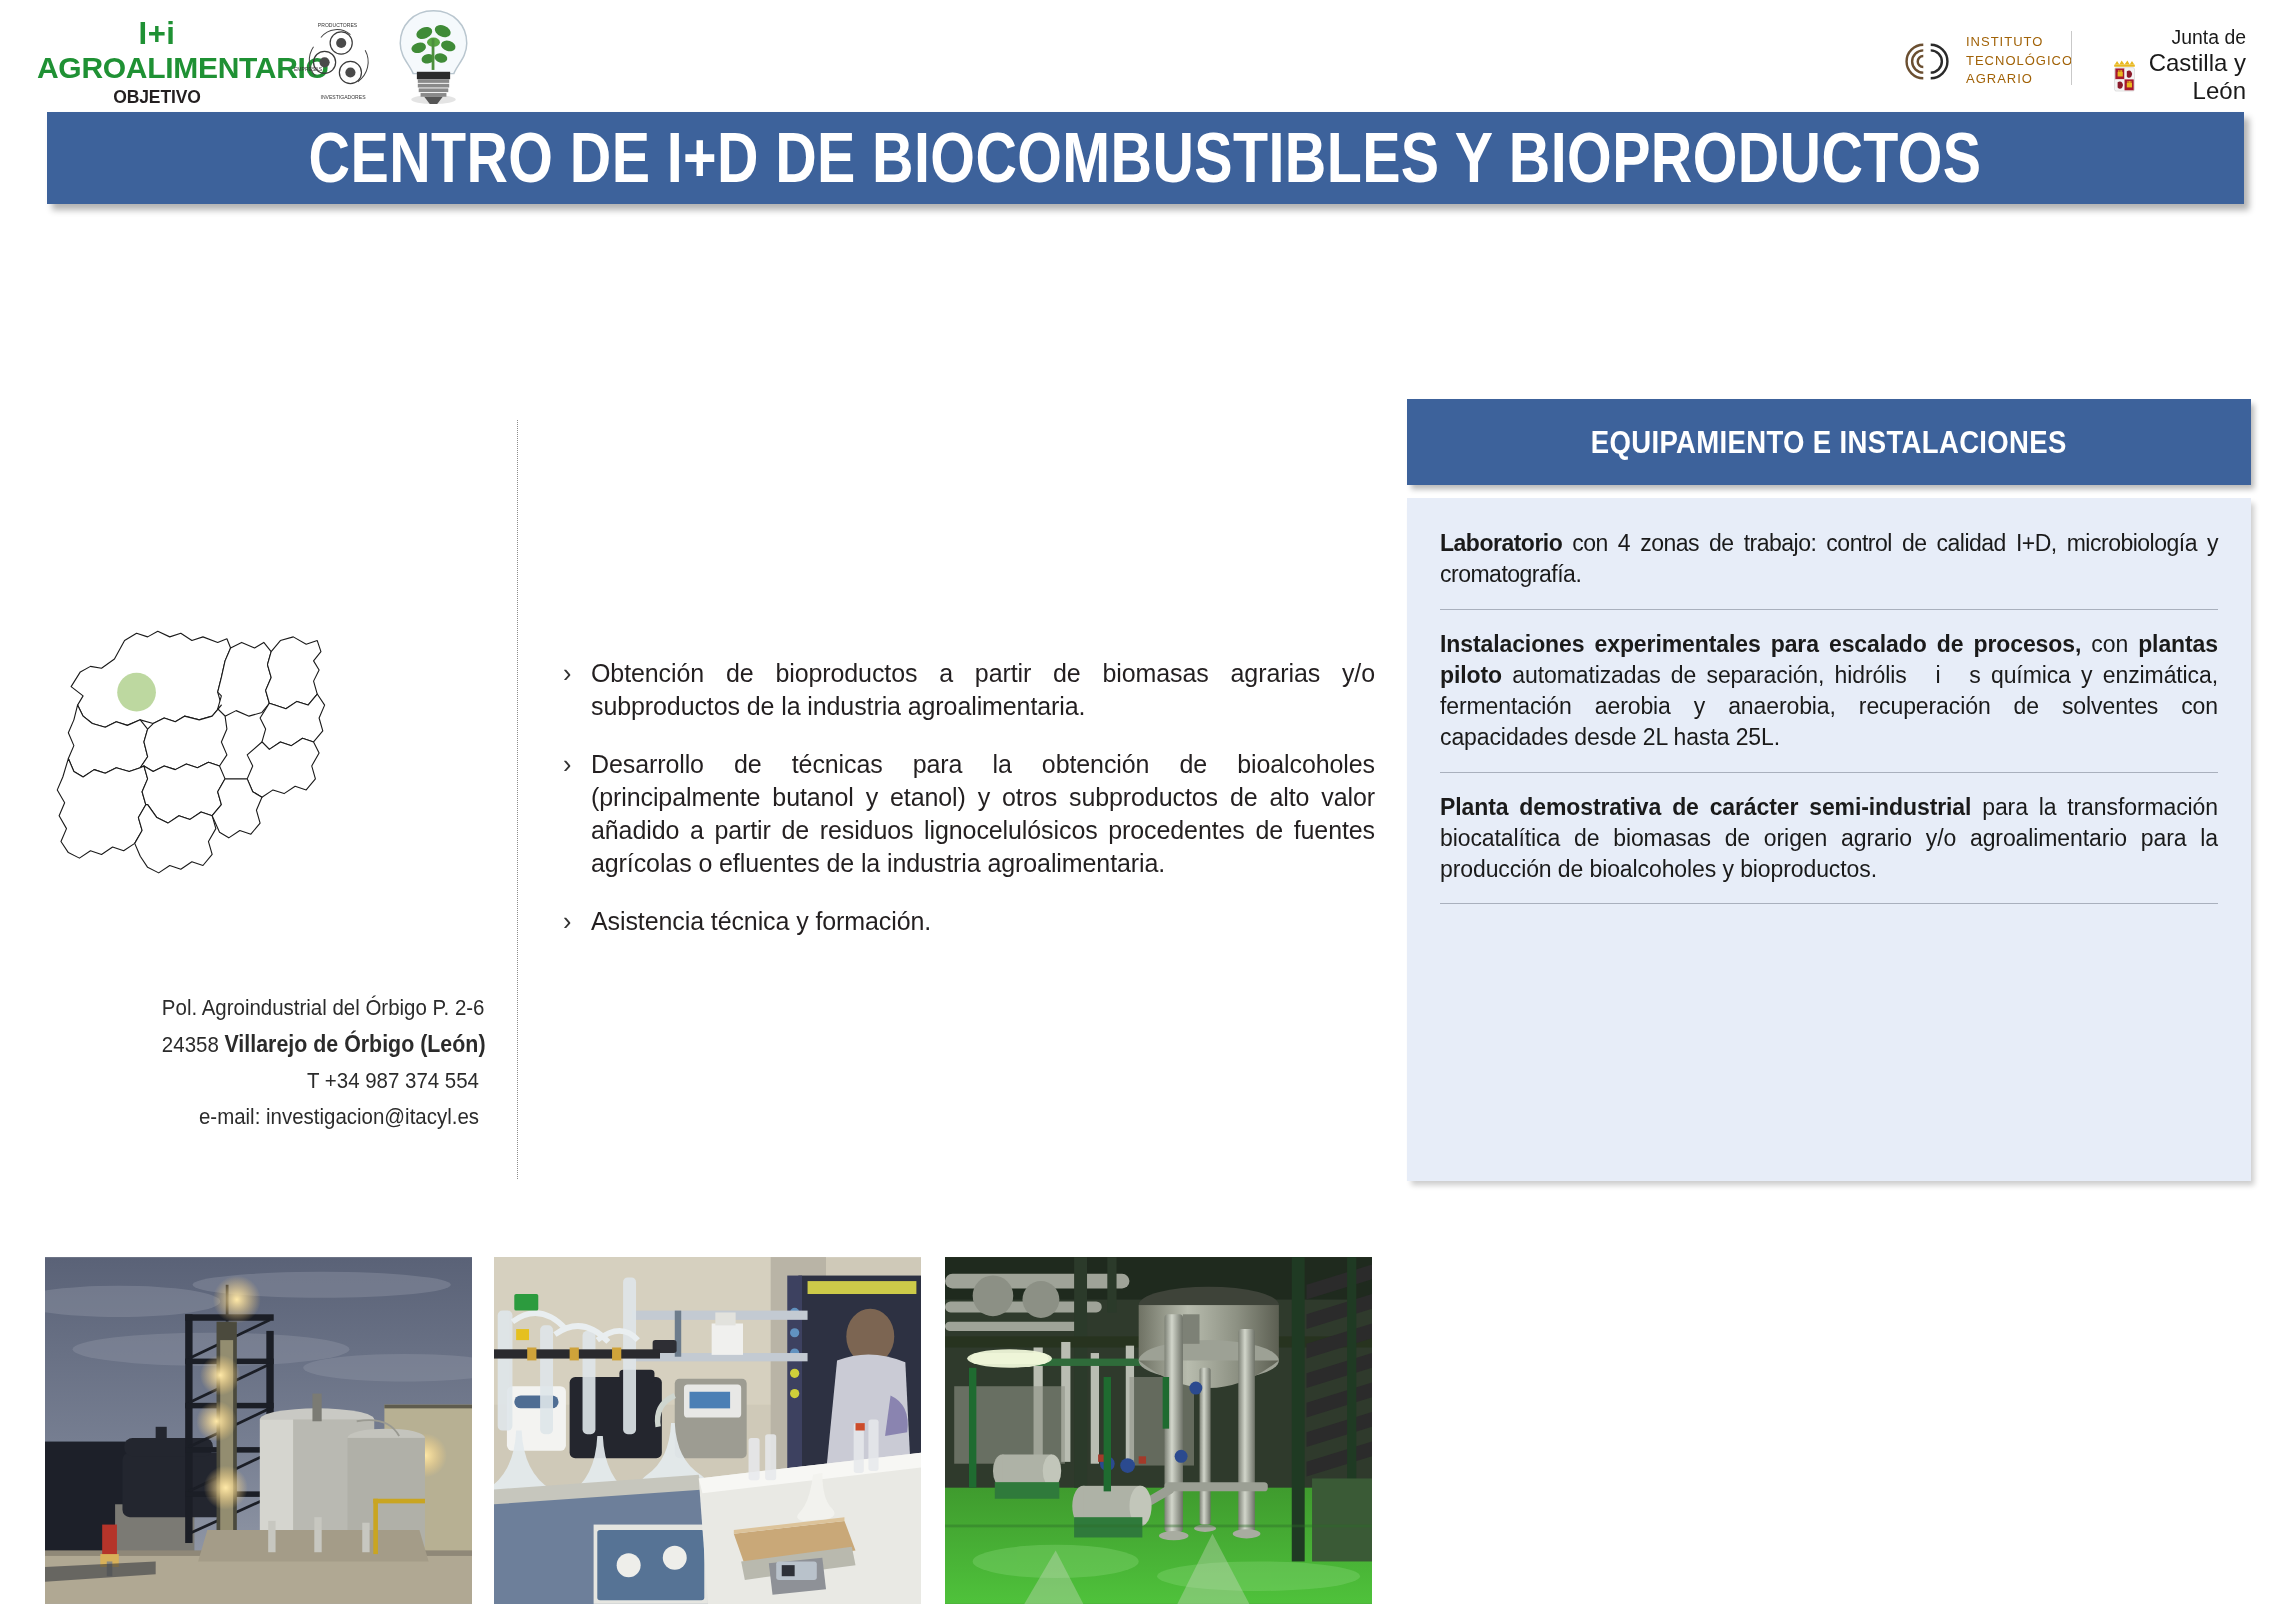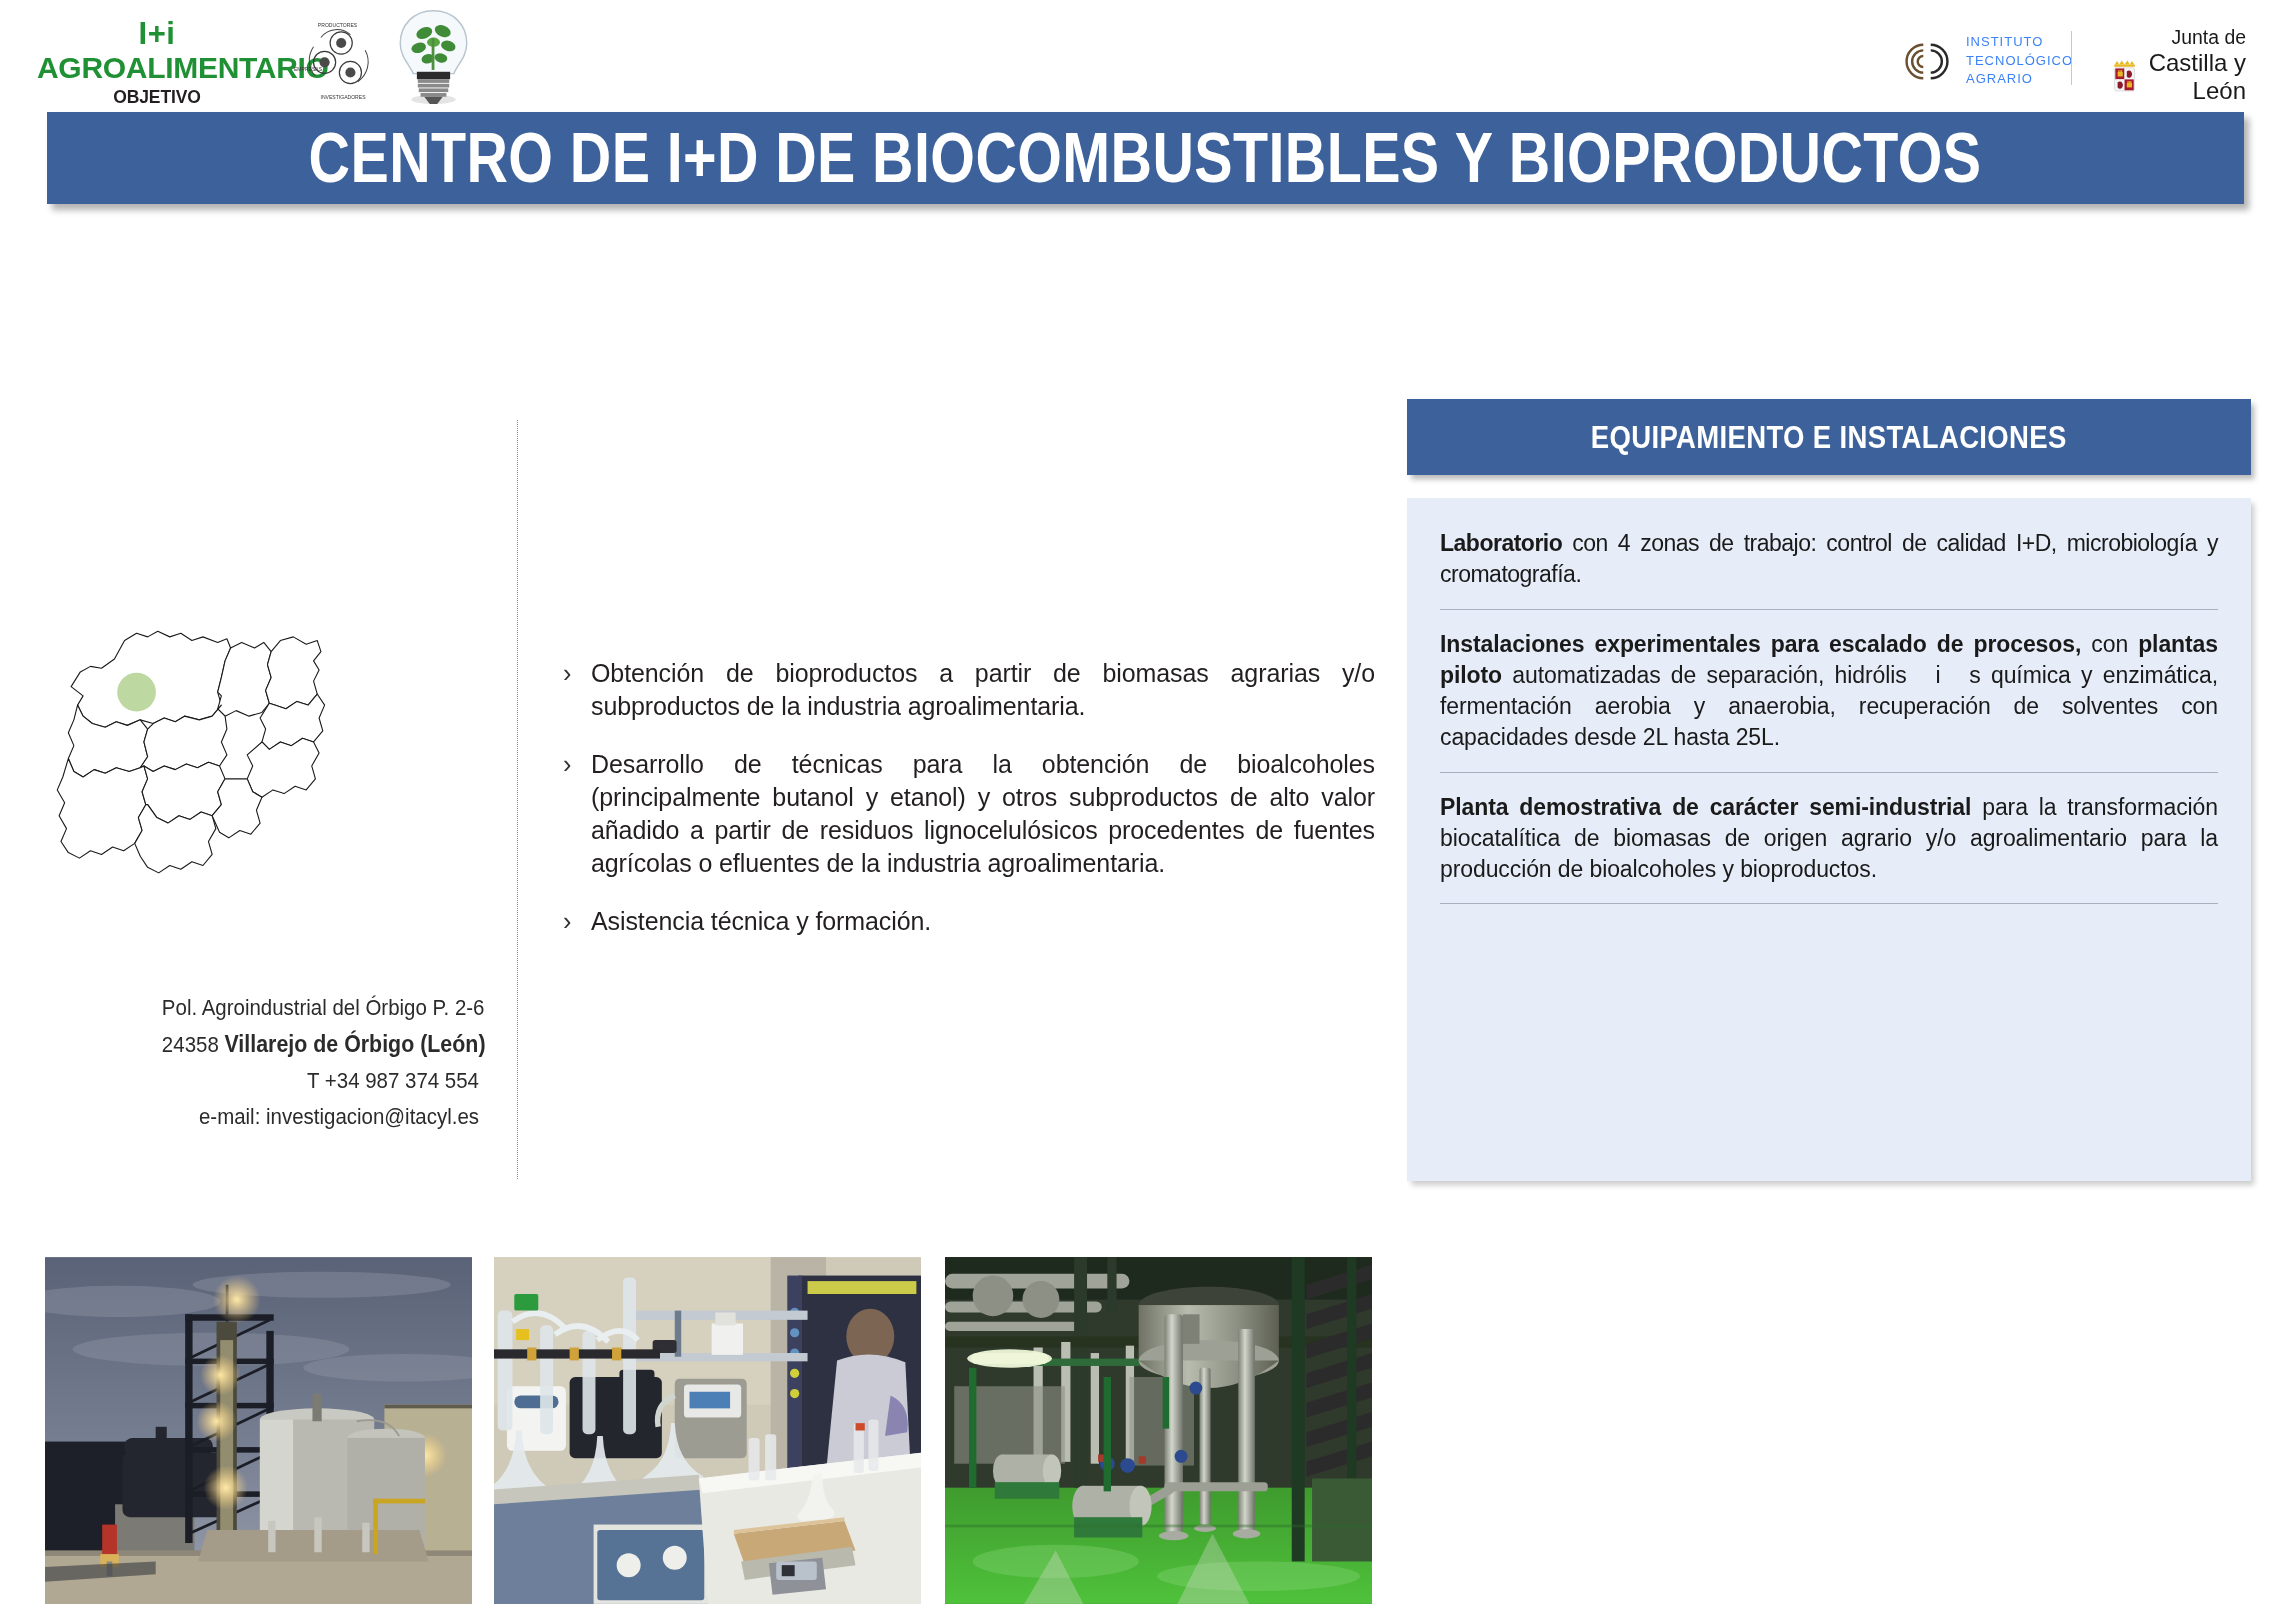--- a/index.html
+++ b/index.html
@@ -16,21 +16,21 @@
   .logo-ii { position:absolute; left:37px; top:16.6px; width:240px; text-align:center; }
   .logo-ii .l1 { font-size:31px; font-weight:bold; color:#1f9134; letter-spacing:0.5px; line-height:1.12; }
   .logo-ii .l2 { font-size:30px; font-weight:bold; color:#1f9134; letter-spacing:-0.3px; line-height:1.1; }
   .logo-ii .l3 { font-size:17.5px; font-weight:bold; color:#231f20; letter-spacing:-0.1px; line-height:1.3; margin-top:1.8px; }
 
   .gears { position:absolute; left:293px; top:18.5px; width:89px; height:83px; }
   .bulb  { position:absolute; left:391px; top:7.4px;  width:85px; height:100px; }
 
   .ita-logo { position:absolute; left:1901px; top:37px; height:48px; display:flex; align-items:center; gap:13px; }
   .ita-mark { width:52px; height:41px; }
-  .ita-txt { font-size:13px; color:#3b82f6; line-height:1.45; letter-spacing:1px; }
+  .ita-txt { font-size:13px; color:#a16207; line-height:1.45; letter-spacing:1px; }
   .hdr-div { position:absolute; left:2071px; top:31px; width:0.9px; height:54px; background:#c9c9c9; }
   .jcyl { position:absolute; left:2109px; top:26px; display:flex; align-items:flex-end; gap:8.3px; }
   .jcyl-txt { font-size:19.4px; color:#1a1a1a; line-height:1.18; text-align:right; padding-bottom:1.8px; }
   .jcyl-txt .b { font-size:24px; }
 
   
   .title-banner {
     position:absolute; left:47px; top:112px; width:2197px; height:92px;
     background:#3d629b;
     display:flex; align-items:center; justify-content:center;
@@ -69,21 +69,21 @@
   }
   .btxt {
     flex:1; font-size:25px; color:#231f20; line-height:1.33;
     text-align:justify; letter-spacing:-0.1px;
     font-family:"Liberation Sans Narrow","Liberation Sans",sans-serif;
   }
   .bullet:last-child .btxt { text-align:left; }
 
   
   .rpanel-head {
-    position:absolute; left:1407px; top:399px; width:844px; height:76px;
+    position:absolute; left:1407px; top:399px; width:844px; height:86px;
     background:#3d629b; display:flex; align-items:center; justify-content:center;
     box-shadow: 3.7px 4.6px 5.5px rgba(0,0,0,.28);
   }
   .rpanel-head .t {
     color:#fff; font-size:32px; font-weight:bold; letter-spacing:0.4px;
     transform:scaleX(.86); transform-origin:center; white-space:nowrap;
     font-family:"Liberation Sans Narrow","Liberation Sans",sans-serif;
   }
   .rpanel-body {
     position:absolute; left:1407px; top:498px; width:844px; height:683px;

